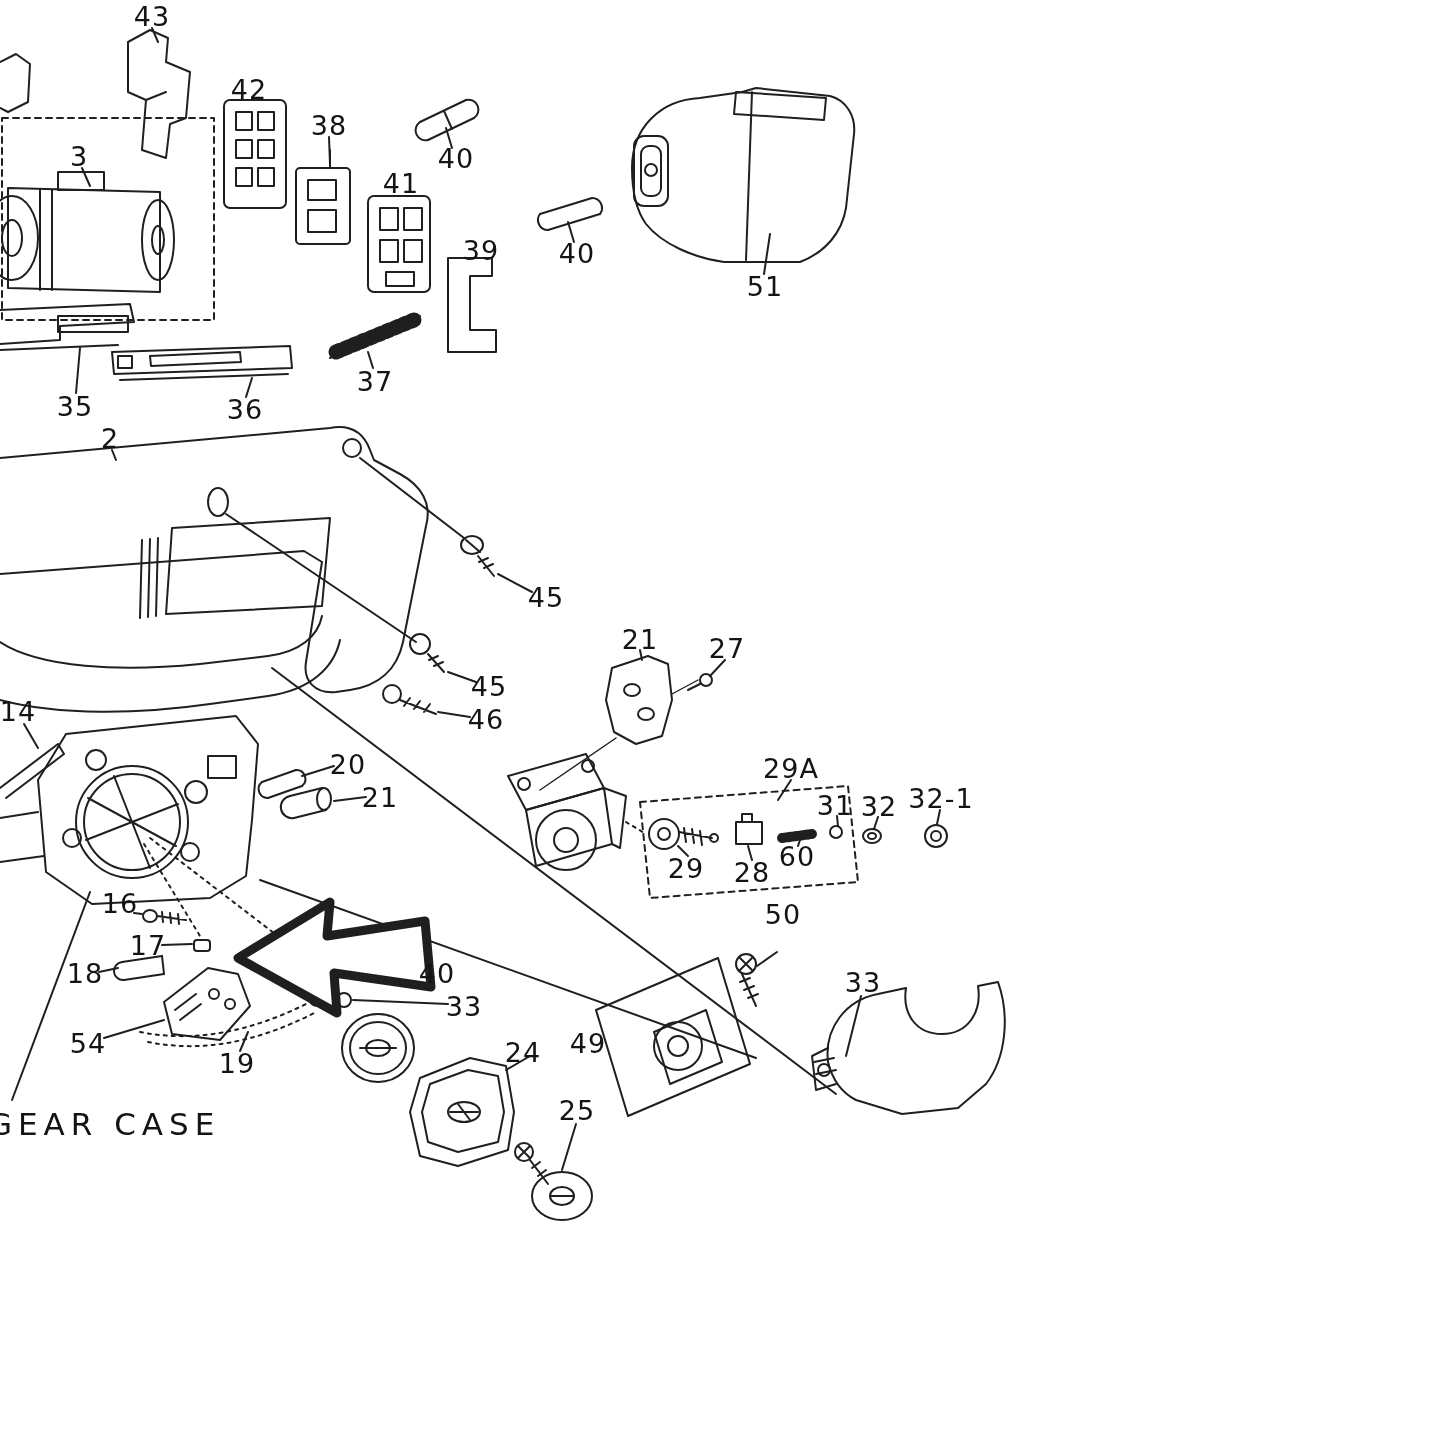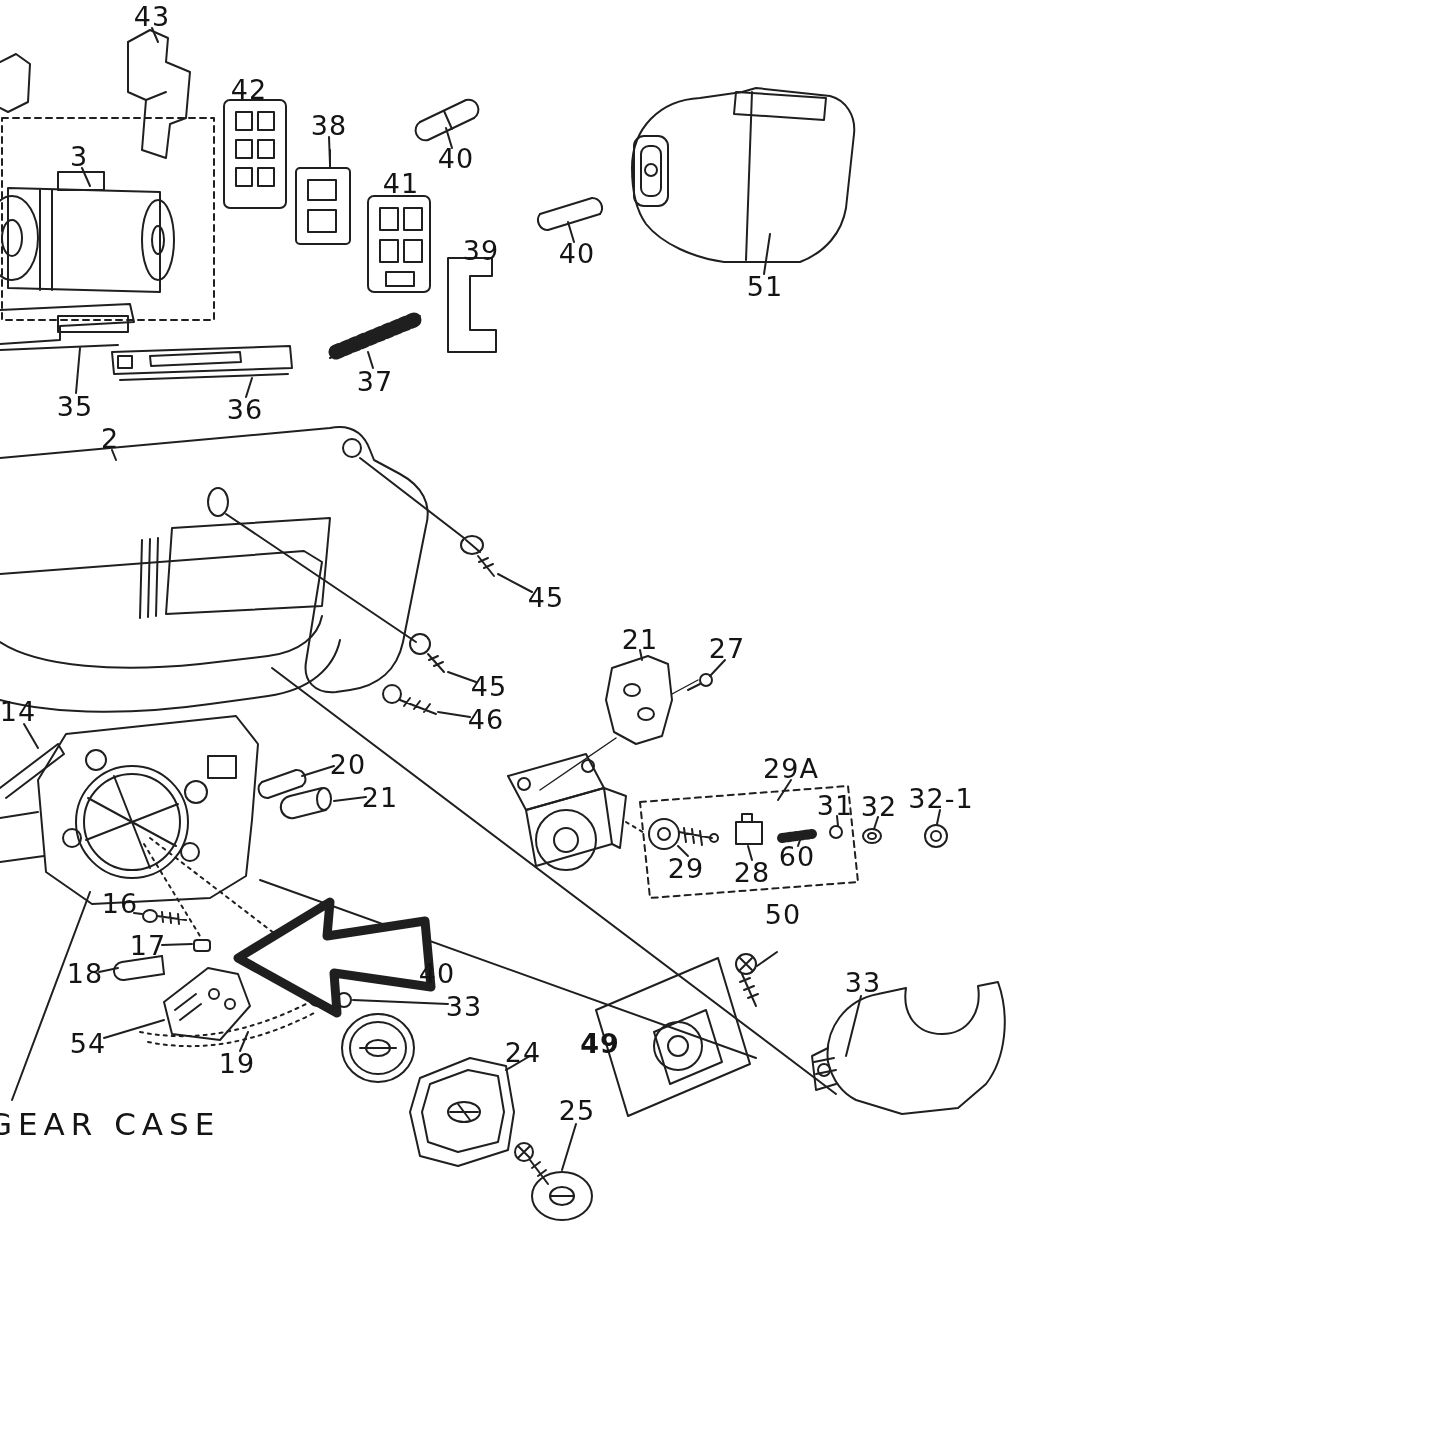--- a/index.html
+++ b/index.html
@@ -361,20 +361,20 @@
       <span class="part-label" style="left: 797px; top: 856px;">60</span>
       <span class="part-label" style="left: 120px; top: 903px; text-align: center;">16</span>
       <span class="part-label" style="left: 148px; top: 945px;">17</span>
       <span class="part-label" style="left: 85px; top: 973px;">18</span>
       <span class="part-label" style="left: 88px; top: 1043px;">54</span>
       <span class="part-label" style="left: 237px; top: 1063px;">19</span>
       <span class="part-label" style="left: 437px; top: 973px;">40</span>
       <span class="part-label" style="left: 464px; top: 1006px;">33</span>
       <span class="part-label" style="left: 523px; top: 1052px;">24</span>
       <span class="part-label" style="left: 577px; top: 1110px;">25</span>
-      <span class="part-label" style="left: 600px; top: 1043px; font-weight: bold;">49</span>
+      <span class="part-label" style="left: 588px; top: 1043px;">49</span>
       <span class="part-label" style="left: 783px; top: 914px;">50</span>
       <span class="part-label" style="left: 863px; top: 982px;">33</span>
     </div>
 
 <div class="caption">GEAR CASE</div>
 
 </div>
 
 </body></html>

